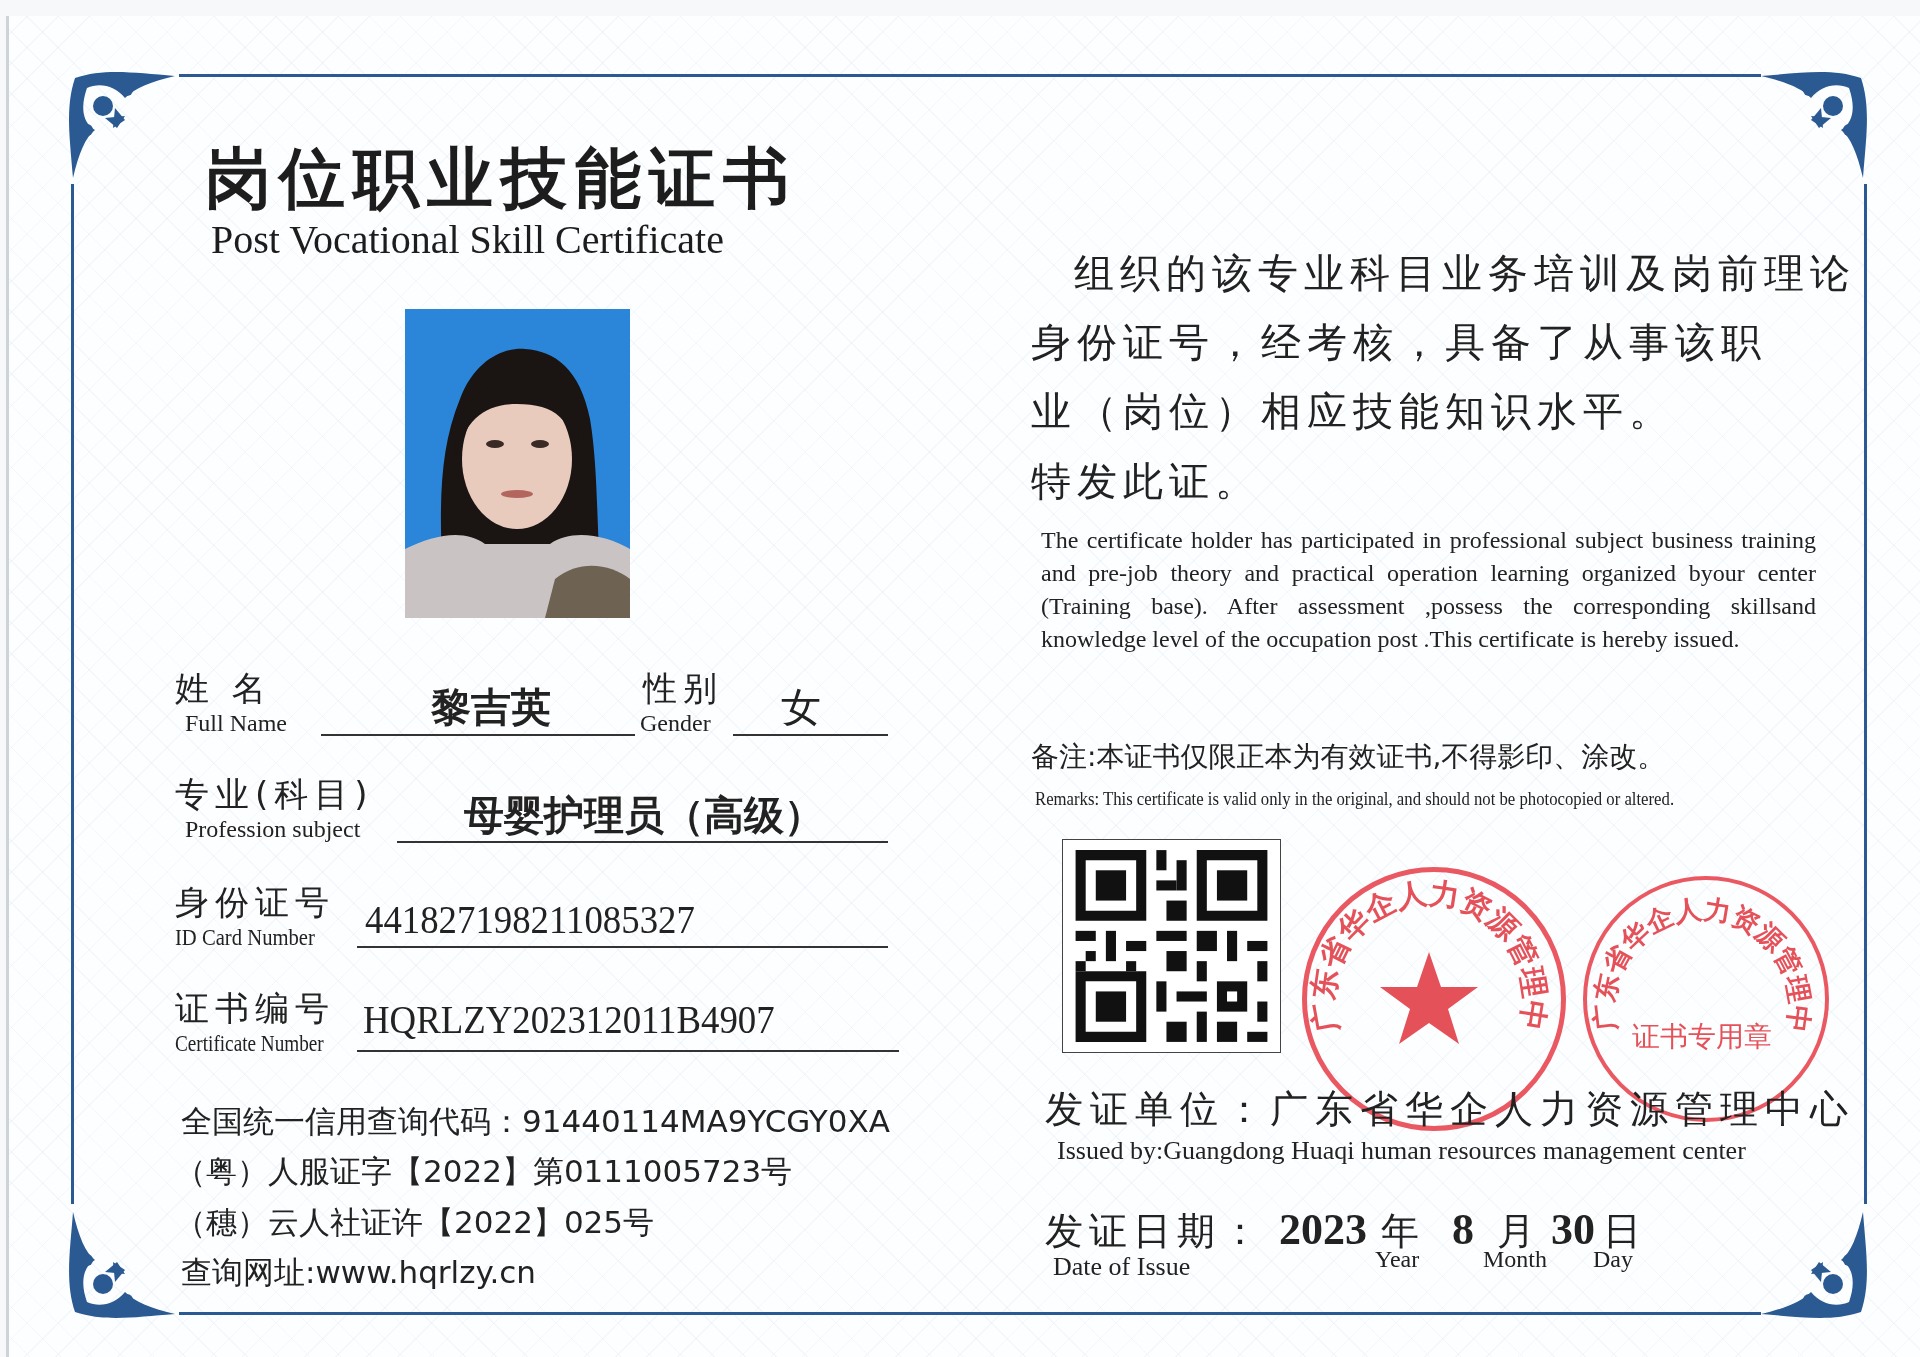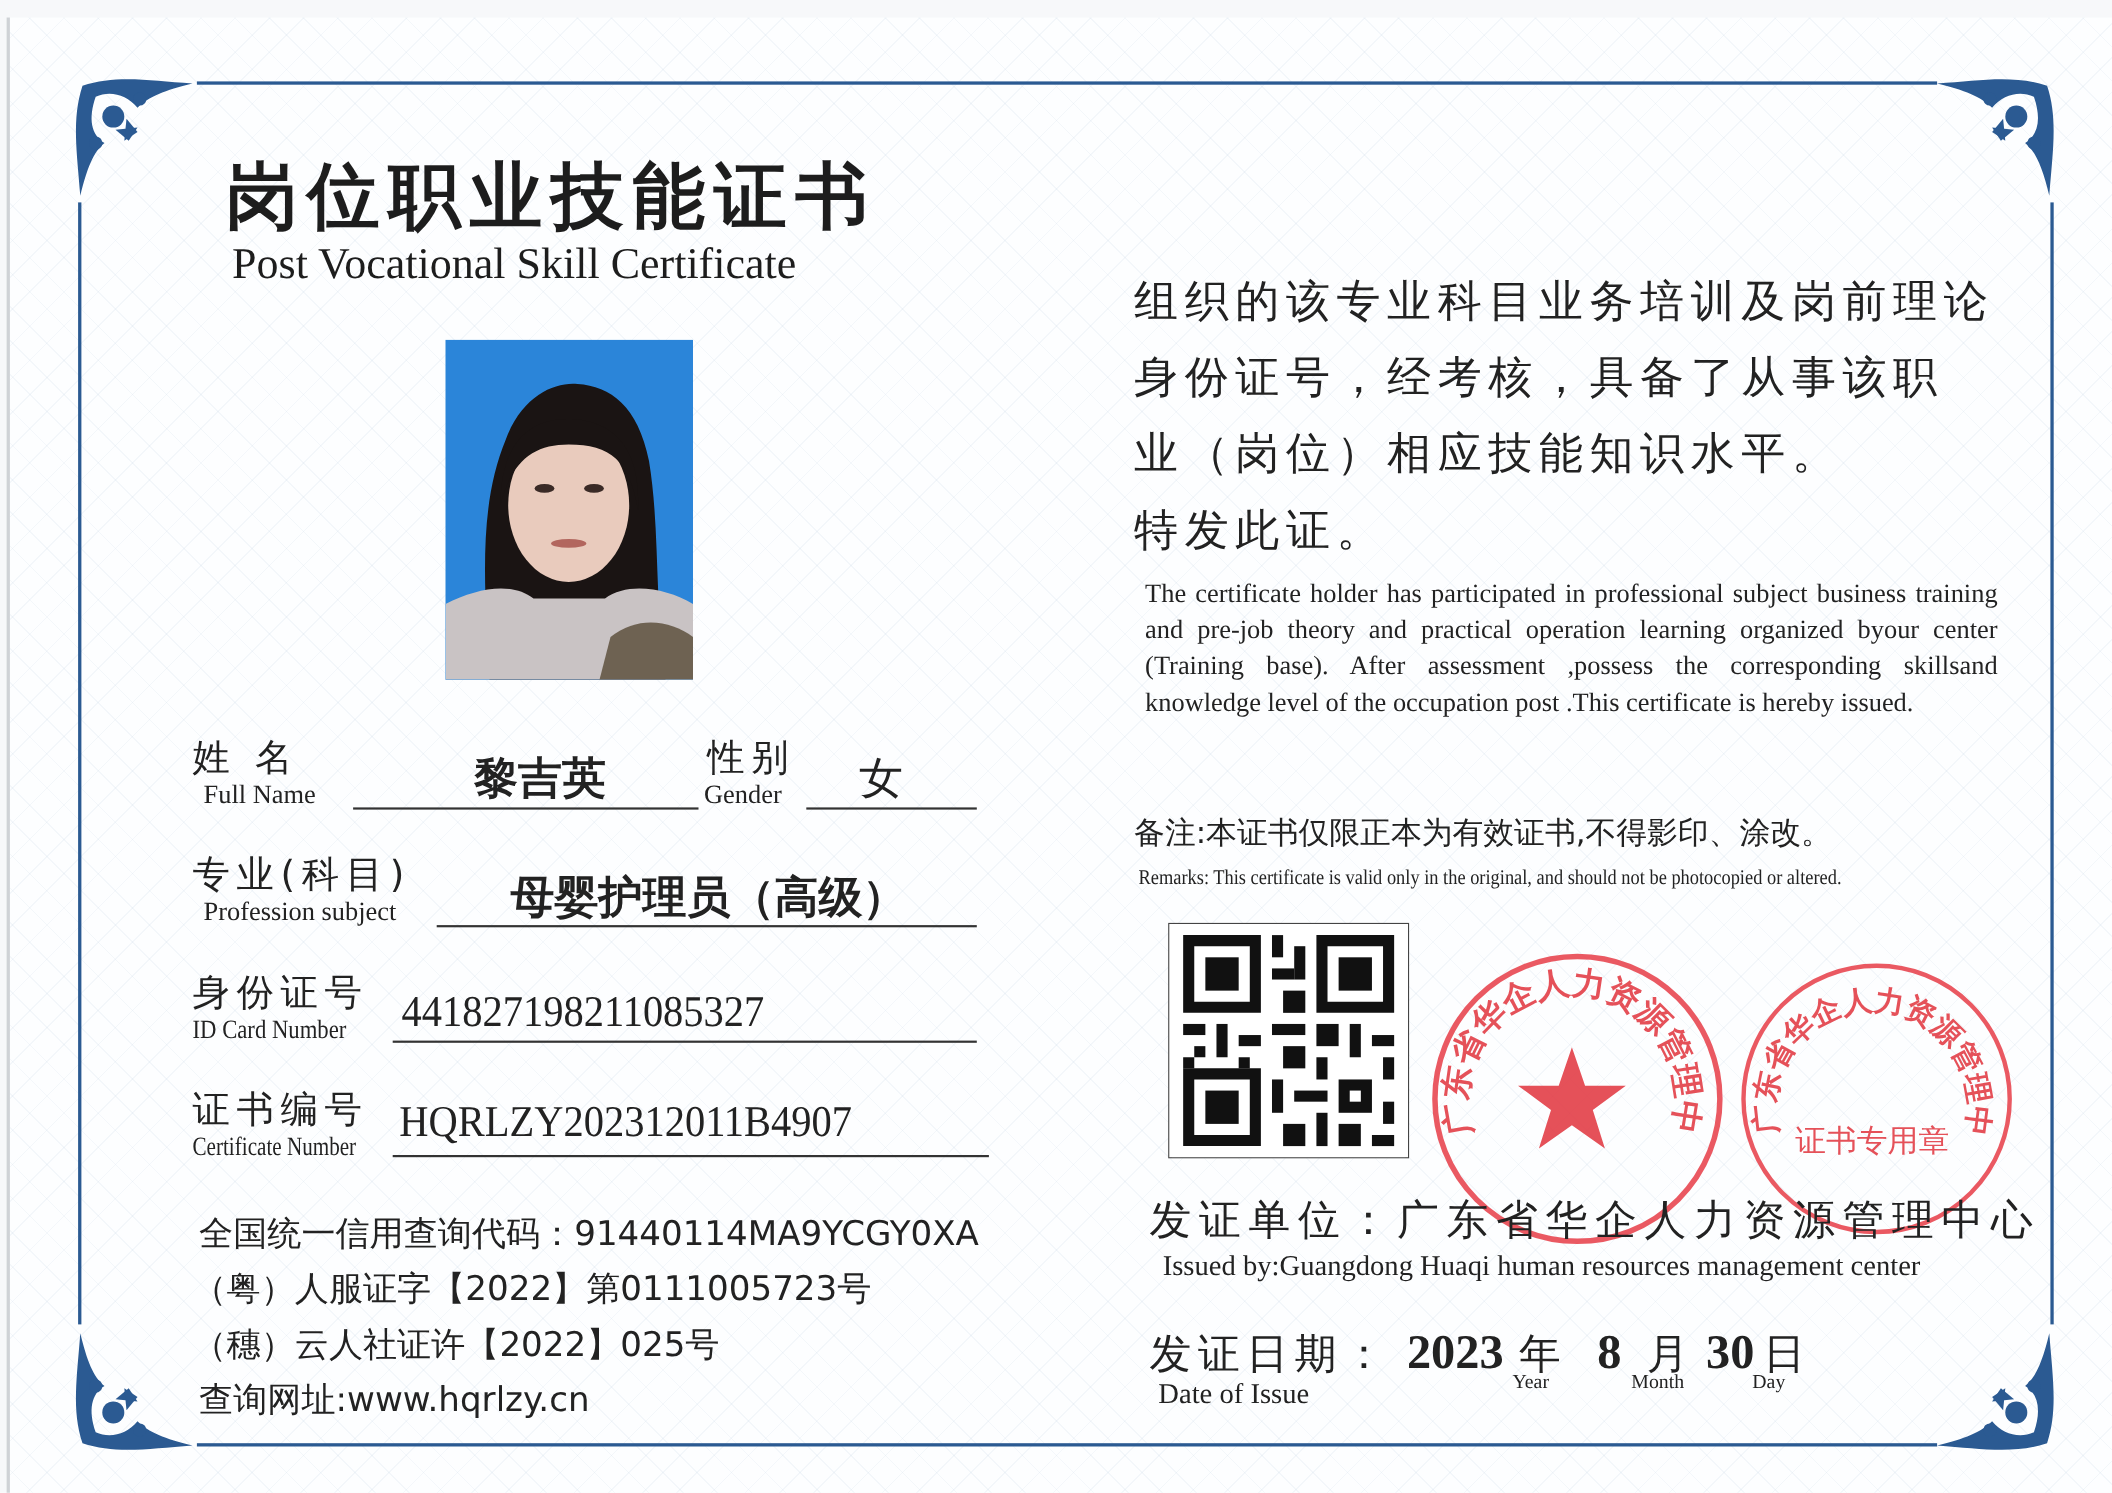--- a/index.html
+++ b/index.html
@@ -26,21 +26,21 @@
   .remark-cn { left:1022px; top:722px; font-size:28px; font-family:"DejaVu Sans", sans-serif; color:#222; }
   .remark-en { left:1026px; top:772px; font-size:19px; color:#222; transform:scaleX(0.88); transform-origin:left; }
   .qr { position:absolute; left:1053px; top:823px; width:217px; height:212px; background:#fff; border:1.5px solid #444; }
   .stamp { position:absolute; border-radius:50%; border:5px solid rgba(230,60,70,0.85); color:rgba(225,50,60,0.85); }
   .issued-cn { left:1036px; top:1068px; font-size:38px; font-family:"DejaVu Sans", sans-serif; letter-spacing:7px; color:#222; }
   .issued-en { left:1048px; top:1120px; font-size:26px; color:#222; }
   .date-cn { left:1036px; top:1190px; font-size:38px; font-family:"DejaVu Sans", sans-serif; letter-spacing:6px; color:#222; }
   .date-en { left:1044px; top:1236px; font-size:26px; color:#222; }
   .date-val { font-size:44px; font-weight:bold; color:#222; }
   .date-unit { font-size:38px; font-family:"DejaVu Sans", sans-serif; color:#222; }
-  .date-sub { font-size:18px; color:#222; }
+  .date-sub { font-size:24px; color:#222; }
 </style>
 </head>
 <body>
 
 <div class="page">
 
   <div class="frame-line" style="left:170px;top:58px;width:1582px;height:3px;"></div>
   <div class="frame-line" style="left:170px;top:1296px;width:1582px;height:3px;"></div>
   <div class="frame-line" style="left:62px;top:168px;width:3px;height:1020px;"></div>
   <div class="frame-line" style="left:1855px;top:168px;width:3px;height:1020px;"></div>
@@ -124,21 +124,21 @@
   <div class="abs lbl-cn" style="left:166px;top:970px;">证书编号</div>
   <div class="abs lbl-en" style="left:166px;top:1014px;transform:scaleX(0.8);transform-origin:left;">Certificate Number</div>
   <div class="abs val-num" style="left:354px;top:980px;">HQRLZY202312011B4907</div>
   <div class="uline" style="left:348px;top:1034px;width:542px;"></div>
 
   <div class="abs info" style="left:172px;top:1085px;">全国统一信用查询代码：91440114MA9YCGY0XA</div>
   <div class="abs info" style="left:166px;top:1135px;">（粤）人服证字【2022】第0111005723号</div>
   <div class="abs info" style="left:166px;top:1186px;">（穗）云人社证许【2022】025号</div>
   <div class="abs info" style="left:172px;top:1236px;">查询网址:www.hqrlzy.cn</div>
 
-  <div class="abs para-cn" style="top:230px;">组织的该专业科目业务培训及岗前理论</div>
+  <div class="abs para-cn" style="top:230px;margin-left:43px;">组织的该专业科目业务培训及岗前理论</div>
   <div class="abs para-cn" style="top:299px;">身份证号，经考核，具备了从事该职</div>
   <div class="abs para-cn" style="top:368px;">业（岗位）相应技能知识水平。</div>
   <div class="abs para-cn" style="top:438px;">特发此证。</div>
 
   <div class="para-en">The certificate holder has participated in professional subject business training and pre-job theory and practical operation learning organized byour center (Training base). After assessment ,possess the corresponding skillsand knowledge level of the occupation post .This certificate is hereby issued.</div>
 
   <div class="abs remark-cn">备注:本证书仅限正本为有效证书,不得影印、涂改。</div>
   <div class="abs remark-en">Remarks: This certificate is valid only in the original, and should not be photocopied or altered.</div>
 
   <div class="qr">

